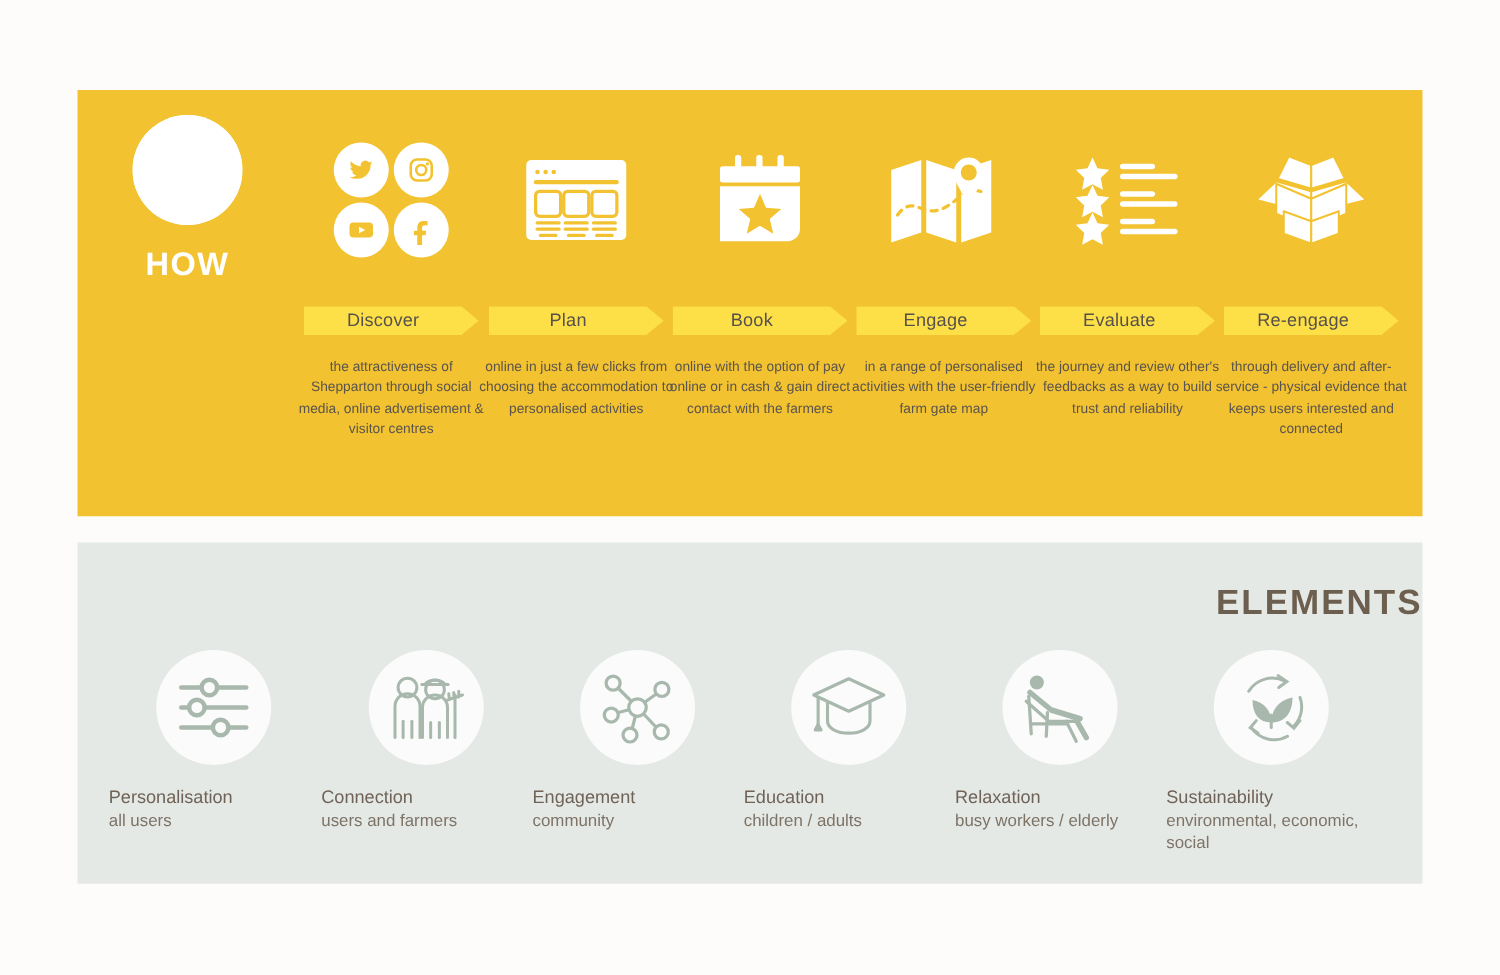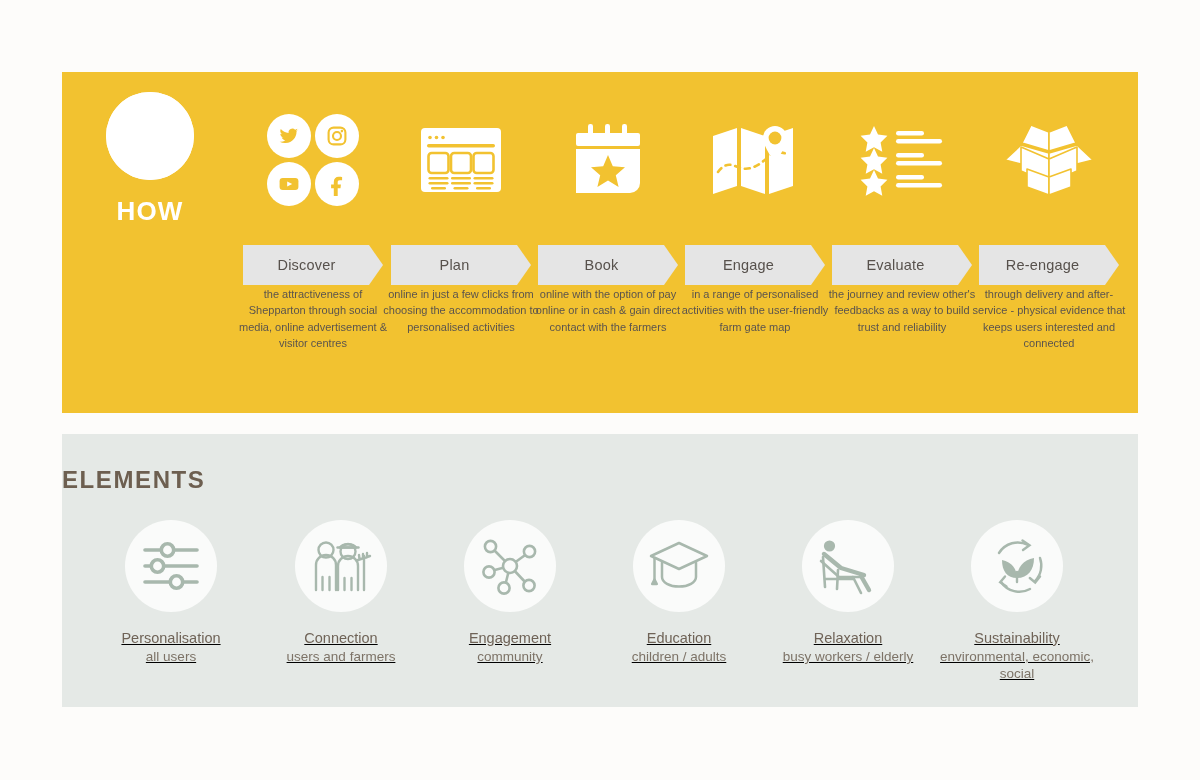--- a/index.html
+++ b/index.html
@@ -97,22 +97,22 @@
   
   .arrow-wrap {
     position: absolute;
     top: 173px;
     left: 3px;
     width: 140px;
     height: 31px;
   }
   .arrow-banner {
     width: 140px;
-    height: 40px;
-    background: #e5e5e5;
+    height: 23px;
+    background: #fde047;
     -webkit-clip-path: polygon(0 0, 126px 0, 140px 50%, 126px 100%, 0 100%);
     clip-path: polygon(0 0, 126px 0, 140px 50%, 126px 100%, 0 100%);
     display: flex;
     align-items: center;
     justify-content: center;
     box-sizing: border-box;
     padding-right: 13px;
   }
   .arrow-label {
     font-size: 14.5px;
@@ -133,40 +133,39 @@
   
   .elements-panel {
     position: absolute;
     left: 62px;
     top: 434px;
     width: 1076px;
     height: 273px;
     background: #e5e9e6;
   }
   .elements-title {
-    text-align: left;
+    text-align: right;
     margin-top: 32px;
-    font-size: 24px;
+    font-size: 28px;
     font-weight: bold;
     letter-spacing: 1.6px;
     color: #6d5f50;
   }
   .elem-row {
     position: absolute;
     top: 86px;
     left: 0;
     width: 1076px;
     height: 180px;
   }
   .elem {
     position: absolute;
     top: 0;
     width: 168px;
-    text-align: center;
-    text-decoration: underline;
+    text-align: left;
   }
   .elem-circle {
     width: 92px;
     height: 92px;
     border-radius: 50%;
     background: #fafbfa;
     margin: 0 auto;
     display: flex;
     align-items: center;
     justify-content: center;

